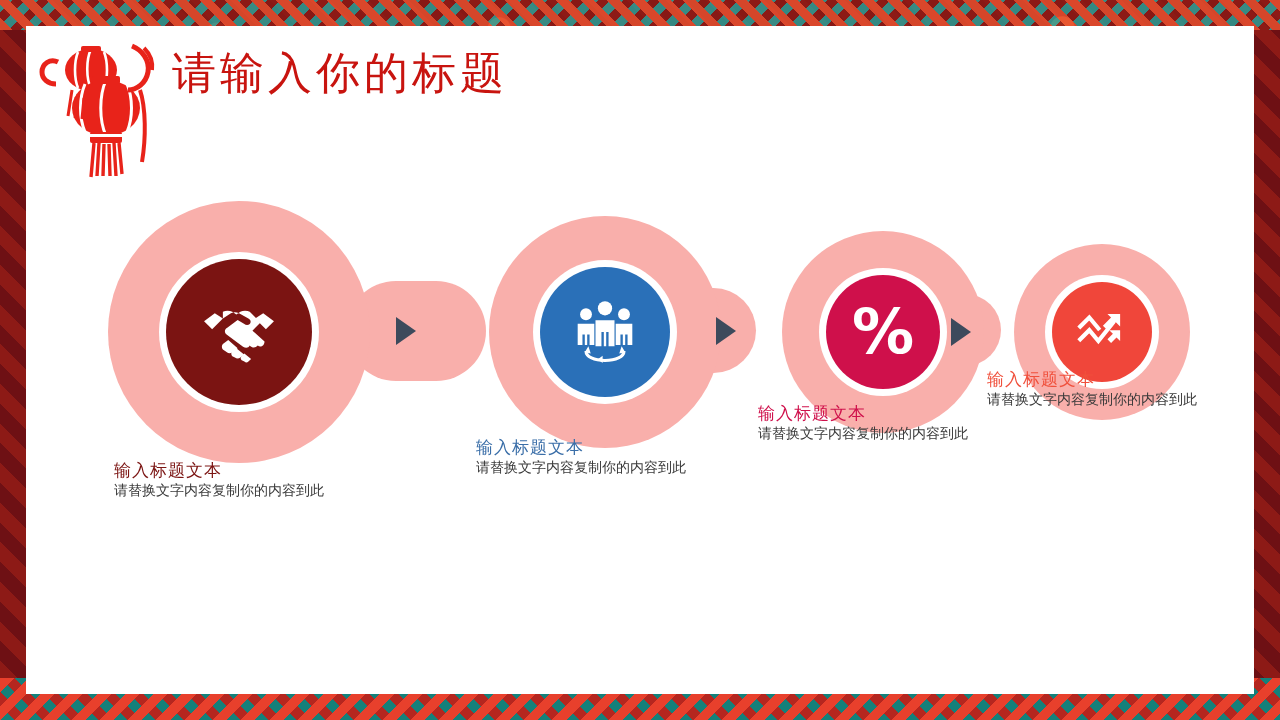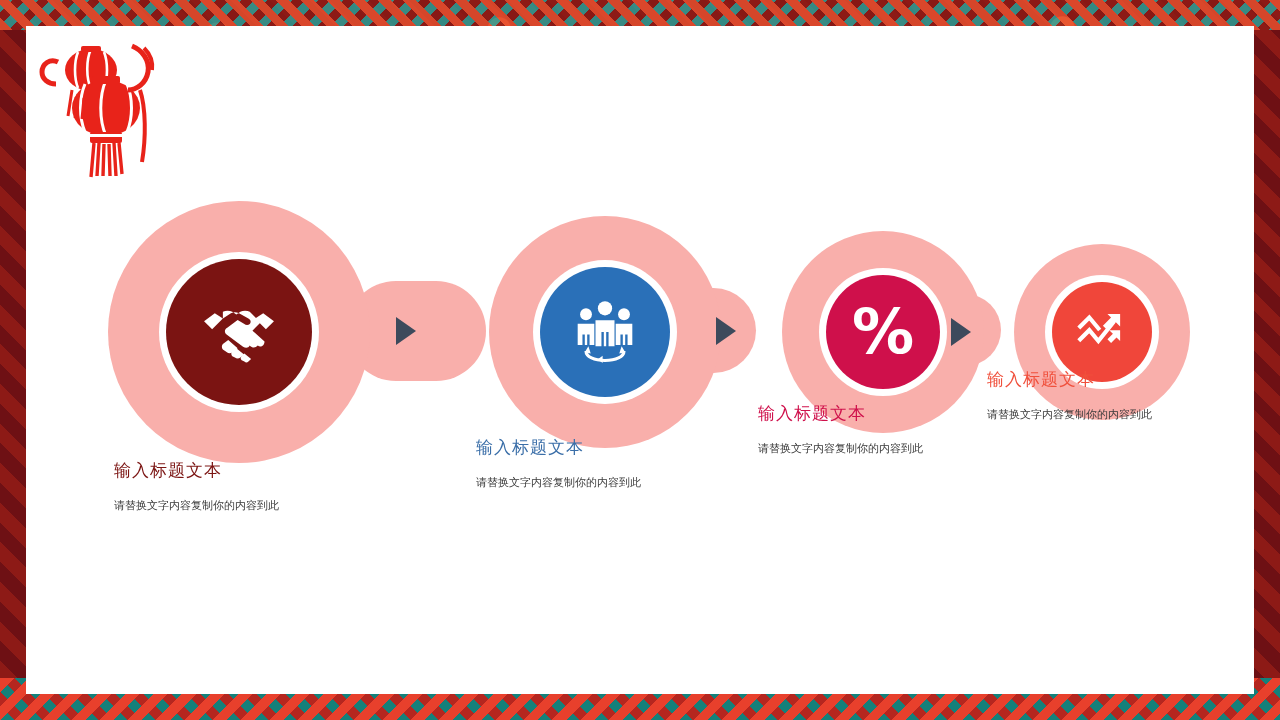--- a/index.html
+++ b/index.html
@@ -92,21 +92,21 @@
     border-bottom:14px solid transparent;
     border-left:20px solid #3d4a5c;
   }
 
   .caption{ position:absolute; }
   .caption-title{
     font-size:17px; letter-spacing:1px; white-space:nowrap;
     font-family:"DejaVu Serif", serif;
   }
   .caption-desc{
-    font-size:11px; color:#3a3a3a; white-space:nowrap; margin-top:16px;
+    font-size:14px; color:#3a3a3a; white-space:nowrap; 
     font-family:Liberation Serif, serif;
   }
 </style>
 </head>
 <body>
 
 <div id="border-frame"></div>
 
 <div id="slide-card">
 
@@ -129,20 +129,21 @@
       <path d="M58 115l-3 34M63 115l-2 33M68 116l-1 32M73 116l1 32M78 115l2 33M83 115l3 31" stroke="#e8231a" stroke-width="3.4" fill="none"></path>
       <path d="M36 62l-4 26M42 66l-3 24M48 70l-2 21" stroke="#e8231a" stroke-width="3" fill="none"></path>
 
       <path d="M96 18c10 4 18 14 16 26-2 11-11 18-20 18" stroke="#e8231a" stroke-width="5" fill="none"></path>
       <path d="M104 62c6 18 6 48 2 72" stroke="#e8231a" stroke-width="4" fill="none"></path>
       <path d="M22 34c-8-4-16 2-16 10 0 7 6 12 14 12" stroke="#e8231a" stroke-width="5" fill="none"></path>
       <path d="M108 20c6 6 9 14 8 22" stroke="#e8231a" stroke-width="4" fill="none"></path>
     </g>
   </svg>
 
+  <div id="page-title">请输入你的标题</div>
 
   <div id="process-chain">
 
     <div class="connector" style="left:320px; top:255px; width:140px; height:100px; border-radius:50px;"></div>
     <div class="connector" style="left:600px; top:262px; width:130px; height:85px; border-radius:45px;"></div>
     <div class="connector" style="left:855px; top:268px; width:120px; height:72px; border-radius:38px;"></div>
 
     <div class="node-wrap">
       <div class="outer-blob" style="left:82px; top:175px; width:262px; height:262px;"></div>
       <div class="inner-ring" style="left:133px; top:226px; width:160px; height:160px;"></div>

